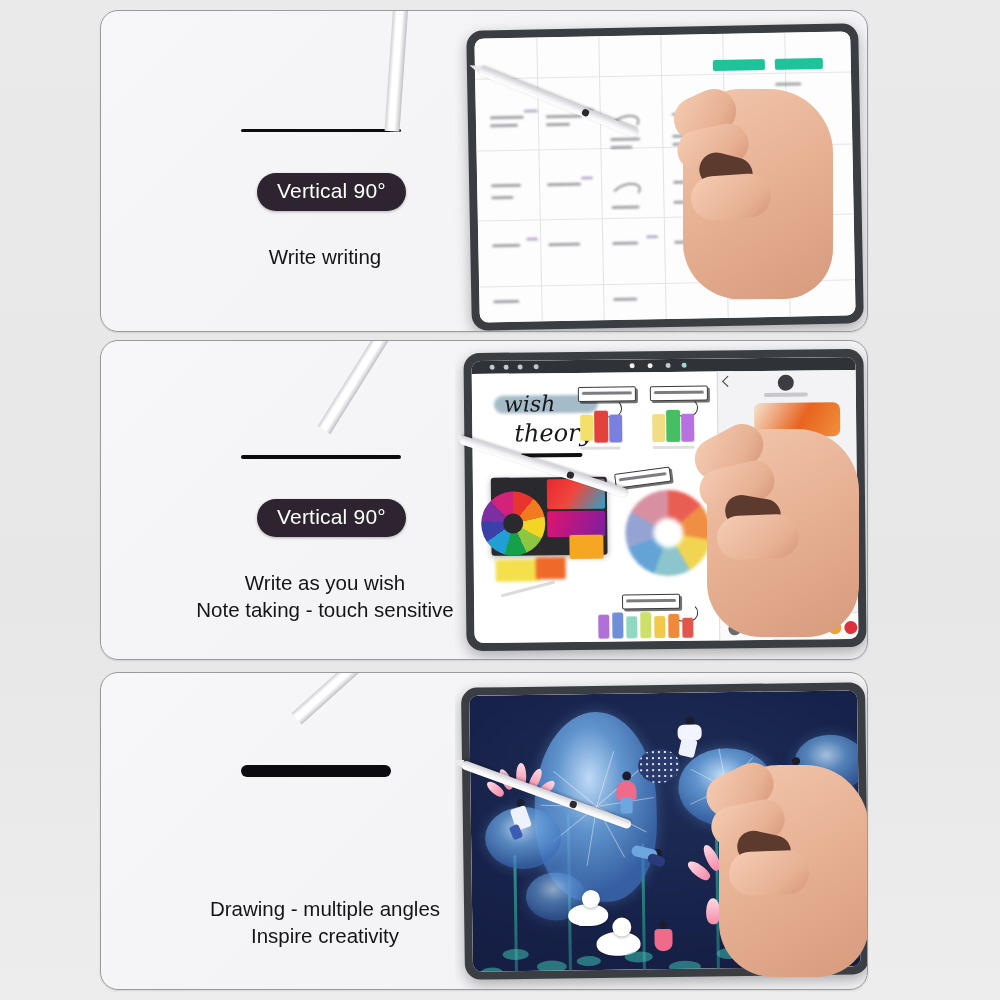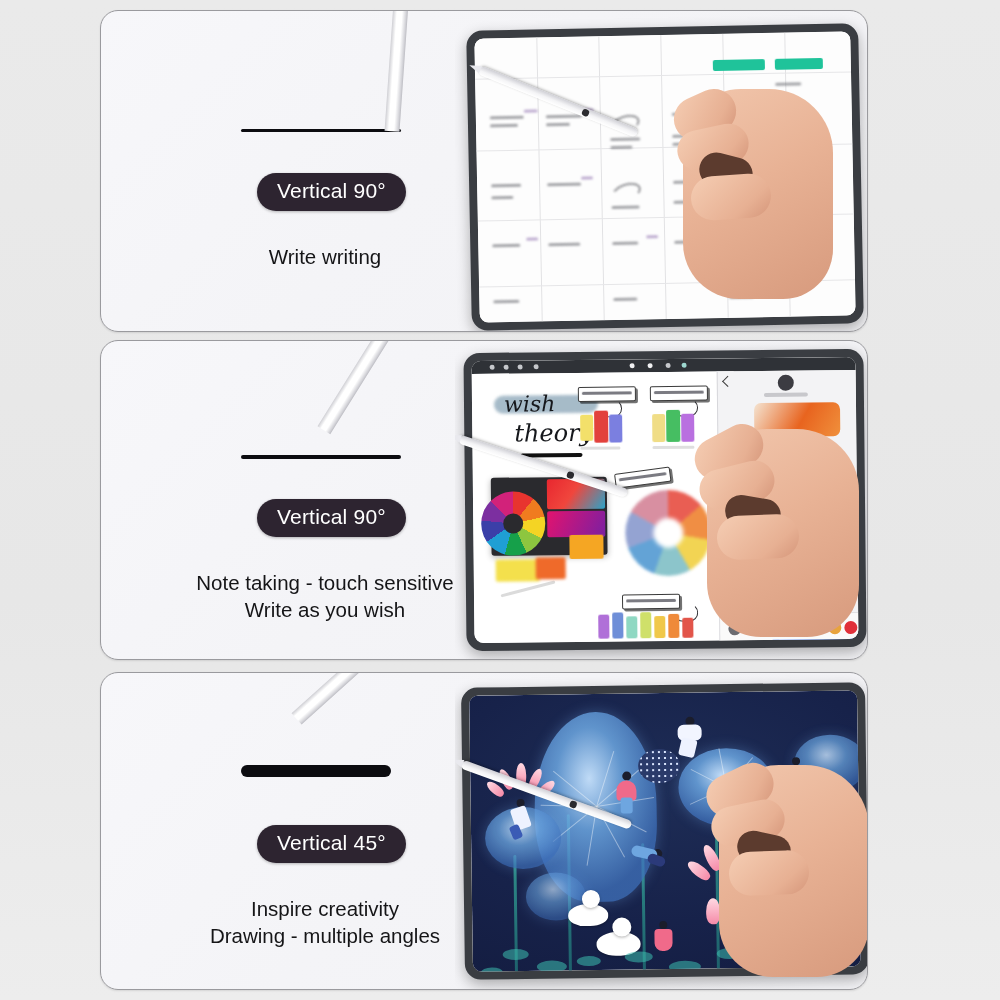--- a/index.html
+++ b/index.html
@@ -230,22 +230,22 @@
       <div class="tipwrap">
         <div class="stroke" style="left:96px;top:104px;width:160px;height:4px;border-radius:2px;"></div>
         <div class="pen" style="left:252px;top:-52px;transform:rotate(32deg);">
           <div class="body"></div>
         </div>
       </div>
 
       <div class="pill" style="left:112px;top:148px;">Vertical 90°</div>
 
       <div class="caption" style="left:0;top:218px;">
+        <span>Write as you wish</span>
         <span>Note taking - touch sensitive</span>
-        <span>Write as you wish</span>
       </div>
     </div>
 
     <div class="panel-right">
       <div class="tablet" id="tablet-2">
         <div class="screen">
 
           <div class="appbar">
             <i style="left:18px;"></i>
             <i style="left:32px;"></i>
@@ -378,25 +378,24 @@
   <div class="panel" id="panel-3">
     <div class="panel-left">
 
       <div class="tipwrap">
         <div class="stroke" style="left:96px;top:82px;width:150px;height:12px;border-radius:6px;"></div>
         <div class="pen" style="left:258px;top:-70px;transform:rotate(48deg);">
           <div class="body"></div>
         </div>
       </div>
 
-      <div class="pill" style="left:112px;top:142px;">Vertical 45°</div>
 
       <div class="caption" style="left:0;top:212px;">
+        <span>Drawing - multiple angles</span>
         <span>Inspire creativity</span>
-        <span>Drawing - multiple angles</span>
       </div>
     </div>
 
     <div class="panel-right">
       <div class="tablet" id="tablet-3">
         <div class="screen">
           <div class="art">
 
             <div class="stem" style="left:96px;top:120px;height:160px;"></div>
             <div class="stem" style="left:170px;top:150px;height:130px;"></div>

